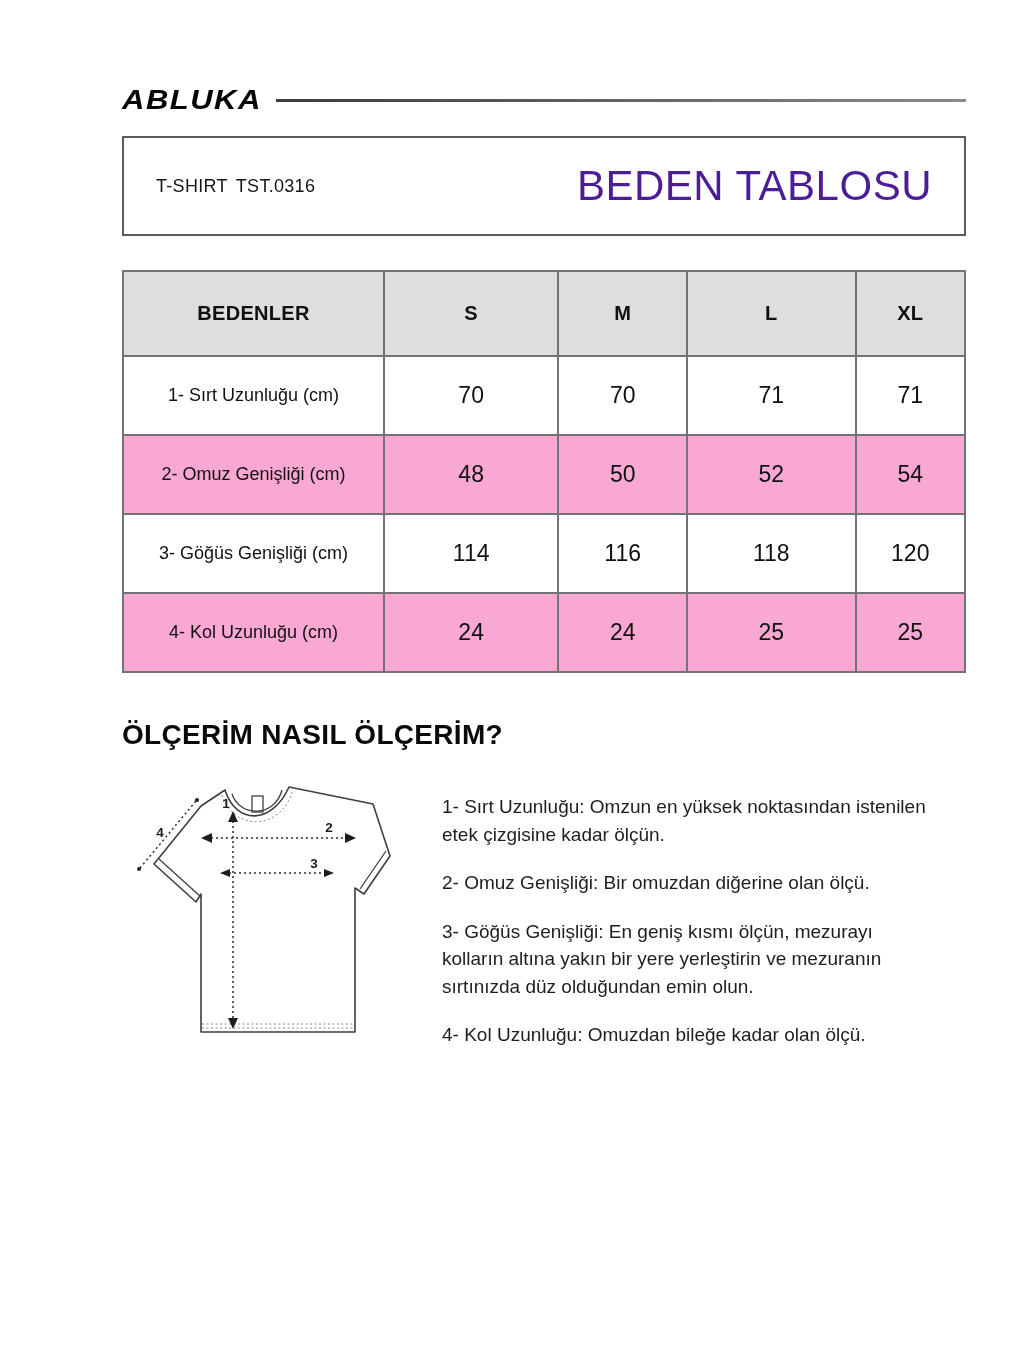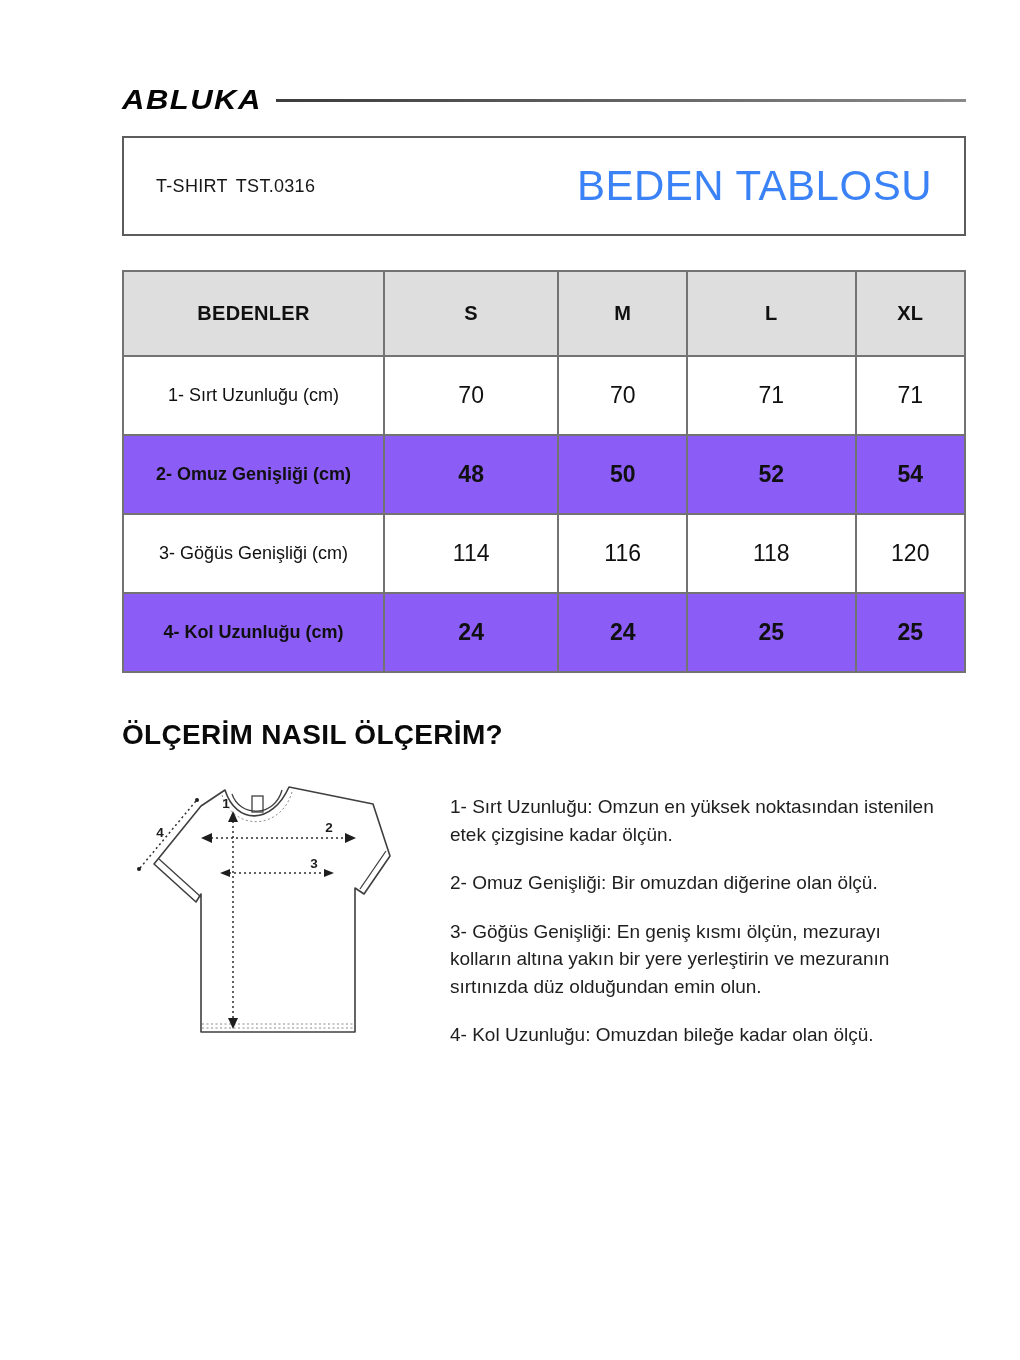--- a/index.html
+++ b/index.html
@@ -25,50 +25,50 @@
   .header-box {
     margin-top:21px; height:100px;
     border:2px solid #5c5c5c;
     display:flex; align-items:center;
     padding:0 32px;
     background:#fff;
   }
   .product-meta { display:flex; flex-direction:row; gap:8px; }
   .product-name, .product-code { font-size:18px; color:#161616; letter-spacing:0.3px; }
   .header-title {
-    margin-left:auto; font-size:42px; color:#3b82f6;
+    margin-left:auto; font-size:42px; color:#4c1d95;
     letter-spacing:0.5px; white-space:nowrap;
   }
 
   
   table.size-table {
     margin-top:34px; width:100%;
     border-collapse:collapse; table-layout:fixed;
   }
   .size-table th, .size-table td {
     border:2px solid #737373;
     text-align:center; vertical-align:middle;
     color:#101010;
   }
   .size-table tr.head-row { height:85px; }
   .size-table tr.data-row { height:79px; }
   .size-table th { font-size:20px; font-weight:bold; background:#dedede; letter-spacing:0.3px; }
   .size-table td.lbl { font-size:18px; }
   .size-table td.val { font-size:23px; }
-  .size-table tr.shade td { background:#8b5cf6;font-weight:bold; }
+  .size-table tr.shade td { background:#f9a8d4; }
   .size-table tr.plain td { background:#ffffff; }
 
   
   .measure-heading {
     margin-top:46px;
     font-size:28px; font-weight:bold; color:#0a0a0a; letter-spacing:0.3px;
   }
   .measure-row { margin-top:26px; display:flex; align-items:flex-start; }
   .diagram-wrap { width:300px; height:280px; flex:0 0 300px; }
-  .instructions { flex:1; margin-left:28px; padding-top:16px; max-width:486px; }
+  .instructions { flex:1; margin-left:20px; padding-top:16px; max-width:486px; }
   .instructions p {
     font-size:19px; line-height:1.45; color:#1e1e1e; margin-bottom:21px;
   }
   .instructions p:last-child { margin-bottom:0; }
 
   svg .outline { fill:#ffffff; stroke:#3f3f3f; stroke-width:1.6; stroke-linejoin:round; }
   svg .thin   { fill:none; stroke:#3f3f3f; stroke-width:1.3; }
   svg .stitch { fill:none; stroke:#8a8a8a; stroke-width:1; stroke-dasharray:2 2.5; }
   svg .marrow { stroke:#2e2e2e; stroke-width:1.5; stroke-dasharray:2 3; }
   svg .ahead  { fill:#1d1d1d; }

